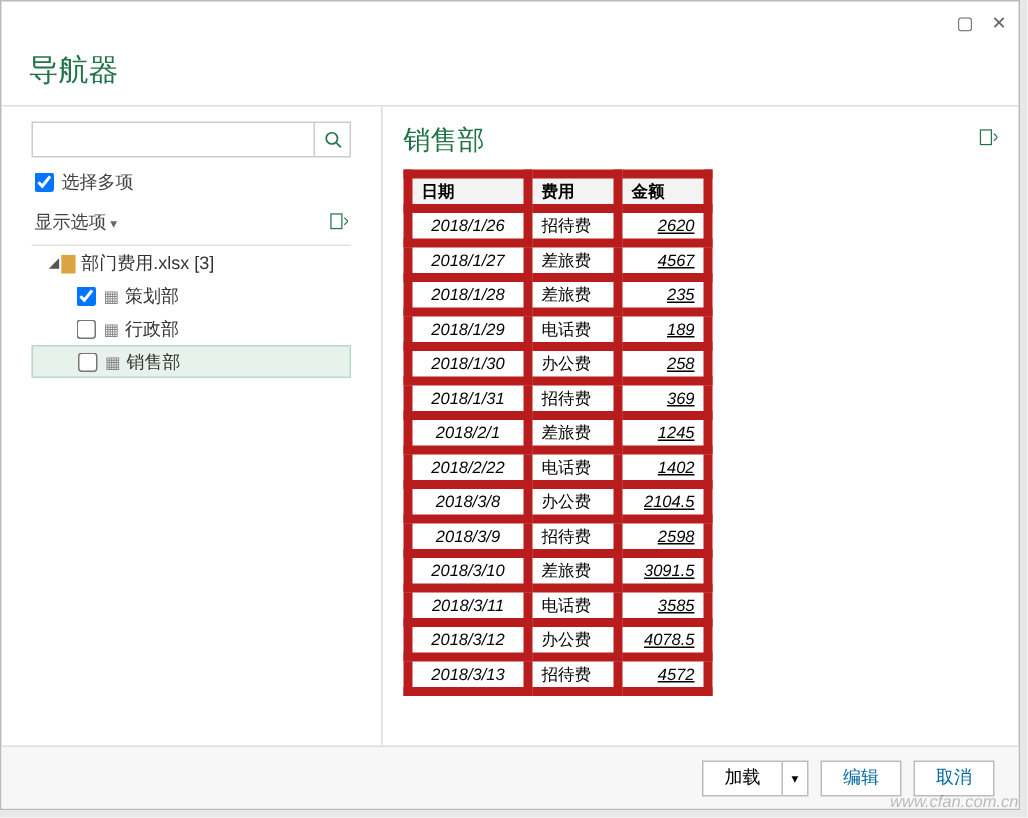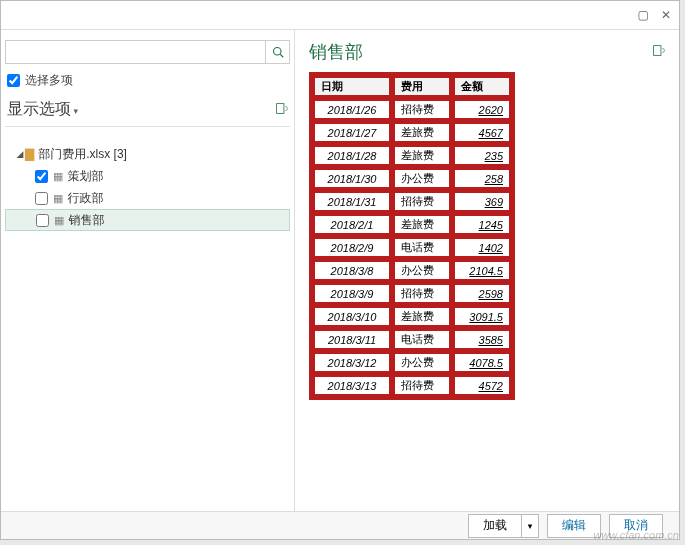--- a/index.html
+++ b/index.html
@@ -2,27 +2,27 @@
 <html><head>
 <meta charset="utf-8">
 <style>
 * { margin: 0; padding: 0; box-sizing: border-box; font-family: "Microsoft YaHei", "Segoe UI", sans-serif; }
 body { background: #e8e8e8; width: 685px; height: 545px; overflow: hidden; position: relative; }
 .window { background: #fff; width: 680px; height: 540px; border: 1px solid #bbb; position: relative; display: flex; flex-direction: column; }
 .titlebar { height: 28px; display: flex; align-items: center; justify-content: flex-end; padding: 0 8px; gap: 12px; }
 .titlebar span { font-size: 12px; color: #666; cursor: pointer; }
 .header { padding: 4px 18px 10px; color: #217346; font-size: 20px; }
 .content { flex: 1; display: flex; border-top: 1px solid #ddd; overflow: hidden; }
-.left-pane { width: 294px; border-right: 1px solid #ddd; padding: 10px 4px; display: flex; flex-direction: column; }
+.left-pane { width: 254px; border-right: 1px solid #ddd; padding: 10px 20px; display: flex; flex-direction: column; }
 .search-box { display: flex; border: 1px solid #ccc; height: 24px; align-items: center; margin-bottom: 8px; }
 .search-box input { flex: 1; border: none; outline: none; padding: 0 6px; font-size: 12px; height: 22px; }
 .search-btn { width: 24px; height: 22px; border-left: 1px solid #ccc; display: flex; align-items: center; justify-content: center; color: #217346; font-size: 13px; cursor: pointer; }
 .chk-row { display: flex; align-items: center; font-size: 12px; color: #444; margin-bottom: 8px; padding-left: 2px; }
 .chk-row input { margin-right: 5px; }
-.display-opts { display: flex; align-items: center; justify-content: space-between; font-size: 16px; color: #444; border-bottom: 1px solid #e0e0e0; padding: 2px 2px 6px; margin-bottom: 16px; }
+.display-opts { display: flex; align-items: center; justify-content: space-between; font-size: 12px; color: #444; border-bottom: 1px solid #e0e0e0; padding: 2px 2px 6px; margin-bottom: 0; }
 .display-opts .lbl::after { content: " ▾"; font-size: 9px; color: #666; }
 .refresh-icon { color: #217346; font-size: 13px; cursor: pointer; }
 .tree { font-size: 12px; color: #333; }
 .tree-item { display: flex; align-items: center; height: 22px; cursor: pointer; }
 .tree-item.selected { background: #e8f2ed; border: 1px solid #b8d8c8; }
 .caret { width: 10px; font-size: 9px; color: #555; text-align: center; }
 .folder-icon { color: #d9a441; font-size: 12px; margin-right: 4px; }
 .sheet-icon { color: #888; font-size: 11px; margin-right: 4px; }
 .lvl0 { padding-left: 10px; }
 .lvl1 { padding-left: 30px; }
@@ -30,35 +30,36 @@
 .right-pane { flex: 1; padding: 10px 14px; position: relative; overflow: auto; }
 .rp-header { display: flex; justify-content: space-between; align-items: center; margin-bottom: 8px; }
 .rp-title { color: #217346; font-size: 18px; }
 .rp-icon { color: #217346; font-size: 13px; cursor: pointer; }
 table { border-collapse: collapse; font-size: 11px; }
 th, td { border: 6px solid #b91c1c; padding: 1px 6px; height: 18px; }
 th { background: #f3f3f3; font-weight: bold; text-align: left; }
 td.date { text-align: center; font-style: italic; width: 80px; }
 td.txt { width: 60px; }
 td.amt { text-align: right; font-style: italic; width: 60px; text-decoration: underline; }
-.footer { height: 28px; border-top: 1px solid #ddd; display: flex; align-items: center; justify-content: flex-end; padding: 0 16px; gap: 8px; background: #f7f7f7; }
+.footer { height: 42px; border-top: 1px solid #ddd; display: flex; align-items: center; justify-content: flex-end; padding: 0 16px; gap: 8px; background: #f7f7f7; }
 .btn { border: 1px solid #bbb; background: #fff; font-size: 12px; color: #0369a1; height: 24px; padding: 0 14px; cursor: pointer; }
 .btn-split { display: flex; }
 .btn-split .main { border: 1px solid #bbb; border-right: none; background: #fff; height: 24px; padding: 0 14px; font-size: 12px; cursor: pointer; }
 .btn-split .drop { border: 1px solid #bbb; background: #fff; height: 24px; width: 18px; font-size: 9px; cursor: pointer; }
 .watermark { position: absolute; right: 6px; bottom: 4px; font-size: 11px; color: rgba(0,0,0,0.25); font-style: italic; pointer-events: none; }
 </style>
 </head>
 <body>
 
 <div class="window">
   <div class="titlebar">
     <span>▢</span>
     <span>✕</span>
   </div>
+  <div class="header">导航器</div>
   <div class="content">
     <div class="left-pane">
       <div class="search-box">
         <input type="text" placeholder="" style="">
         <div class="search-btn">
           <svg width="12" height="12" viewBox="0 0 16 16">
               <circle cx="7" cy="7" r="5" fill="none" stroke="#217346" stroke-width="1.5"></circle>
               <line x1="11" y1="11" x2="15" y2="15" stroke="#217346" stroke-width="1.5"></line>
             </svg>
         </div>
@@ -129,36 +130,41 @@
               <td class="date">2018/1/27</td>
               <td class="txt">差旅费</td>
               <td class="amt">4567</td>
             </tr>
             <tr>
               <td class="date">2018/1/28</td>
               <td class="txt">差旅费</td>
               <td class="amt">235</td>
             </tr>
             <tr>
+              <td class="date">2018/1/29</td>
+              <td class="txt">电话费</td>
+              <td class="amt">189</td>
+            </tr>
+            <tr>
               <td class="date">2018/1/30</td>
               <td class="txt">办公费</td>
               <td class="amt">258</td>
             </tr>
             <tr>
               <td class="date">2018/1/31</td>
               <td class="txt">招待费</td>
               <td class="amt">369</td>
             </tr>
             <tr>
               <td class="date">2018/2/1</td>
               <td class="txt">差旅费</td>
               <td class="amt">1245</td>
             </tr>
             <tr>
-              <td class="date">2018/2/9</td>
+              <td class="date">2018/2/22</td>
               <td class="txt">电话费</td>
               <td class="amt">1402</td>
             </tr>
             <tr>
               <td class="date">2018/3/8</td>
               <td class="txt">办公费</td>
               <td class="amt">2104.5</td>
             </tr>
             <tr>
               <td class="date">2018/3/9</td>

